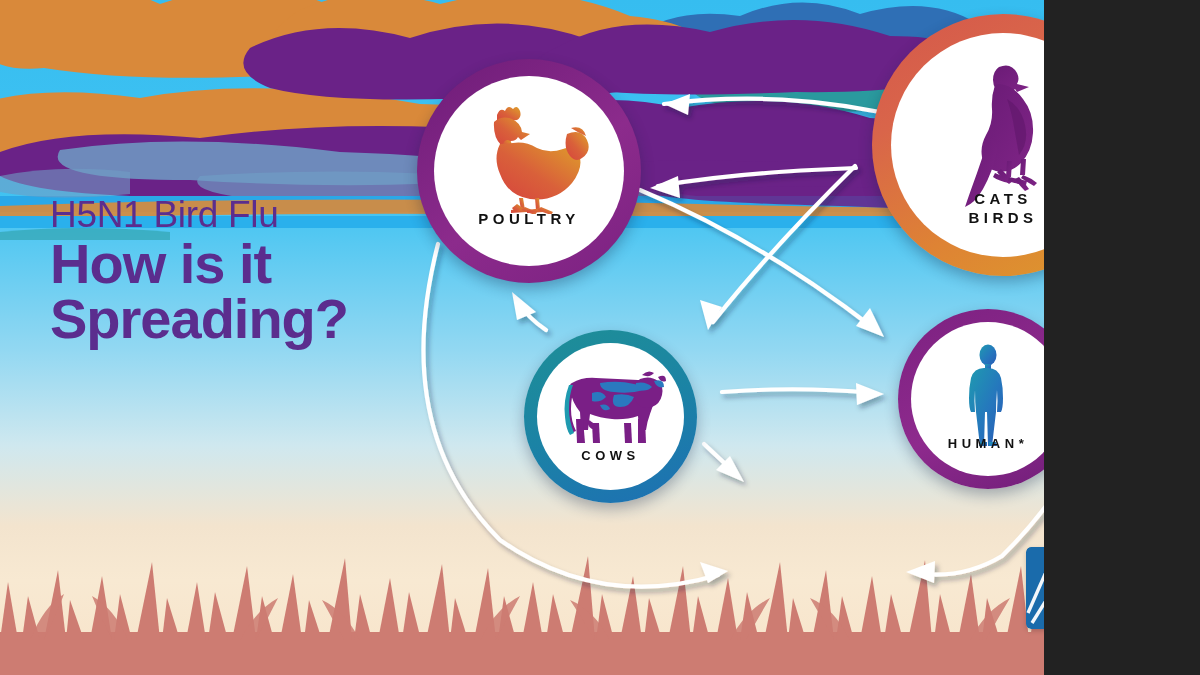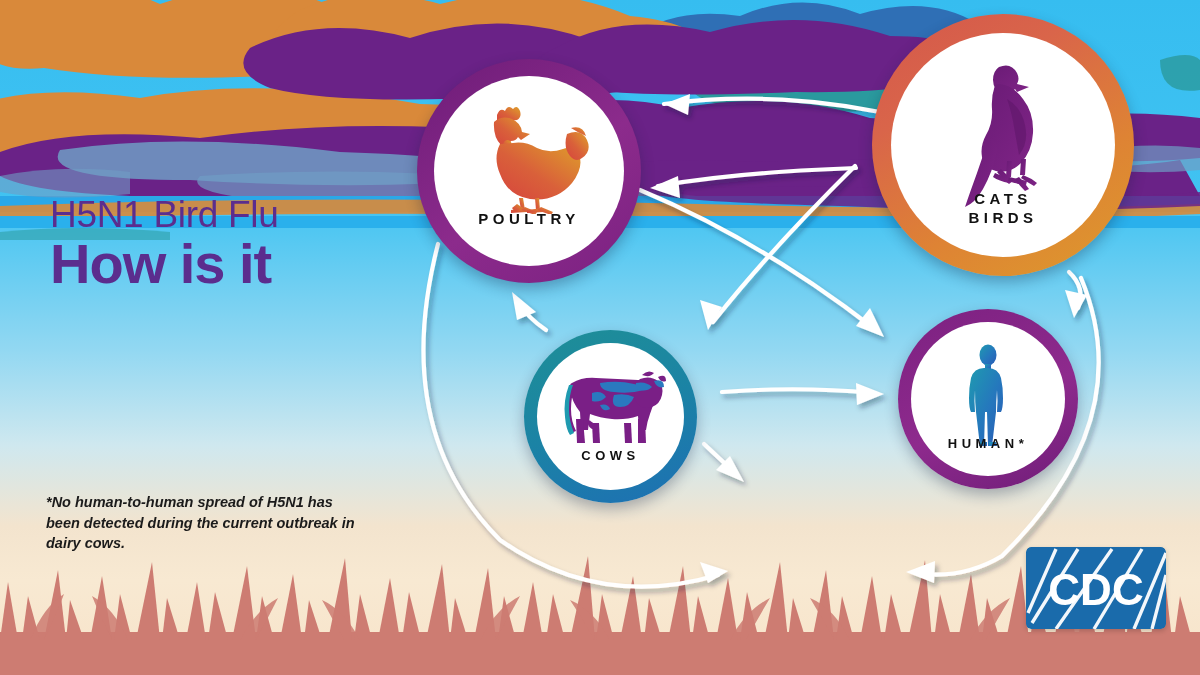--- a/index.html
+++ b/index.html
@@ -4,21 +4,21 @@
 <title>H5N1 Bird Flu — How is it Spreading?</title>
 <style>
   * { box-sizing: border-box; }
   html, body {
     margin: 0; padding: 0;
     background: #222;
     font-family: "Liberation Sans", sans-serif;
   }
   #stage {
     position: relative;
-    width: 1200px; height: 675px;
+    width: 1044px; height: 675px;
     overflow: hidden;
     background: linear-gradient(to bottom,
         #36bdf0 0%,
         #41c3f2 30%,
         #93d8f2 52%,
         #cfe8ef 66%,
         #f3e4ce 78%,
         #f8e9d2 86%,
         #f7e3c9 100%);
   }
@@ -292,24 +292,24 @@
         <path d="M704 444 L735 473" stroke-width="4.2"></path>
         <path d="M744 482 L716 470 L730 456 Z" fill="#fff" stroke="none"></path>
       </g>
     </g>
   </svg>
 
   <div id="title-block">
     <p id="kicker">H5N1 Bird Flu</p>
     <h1 id="headline">
       <span>How is it</span><br>
+      <span>Spreading?</span>
     </h1>
   </div>
 
-  <div id="footnote">*No human-to-human spread of H5N1 has been detected during the current outbreak in dairy cows.</div>
 
   <div class="node" id="node-poultry">
     <div class="inner">
       <svg class="art" width="124" height="112" viewBox="0 0 124 112">
         <defs>
           <linearGradient id="gPoultry" x1="0" y1="1" x2="1" y2="0">
             <stop offset="0" stop-color="#d6443d"></stop>
             <stop offset="0.45" stop-color="#d9603a"></stop>
             <stop offset="1" stop-color="#dfa02a"></stop>
           </linearGradient>

